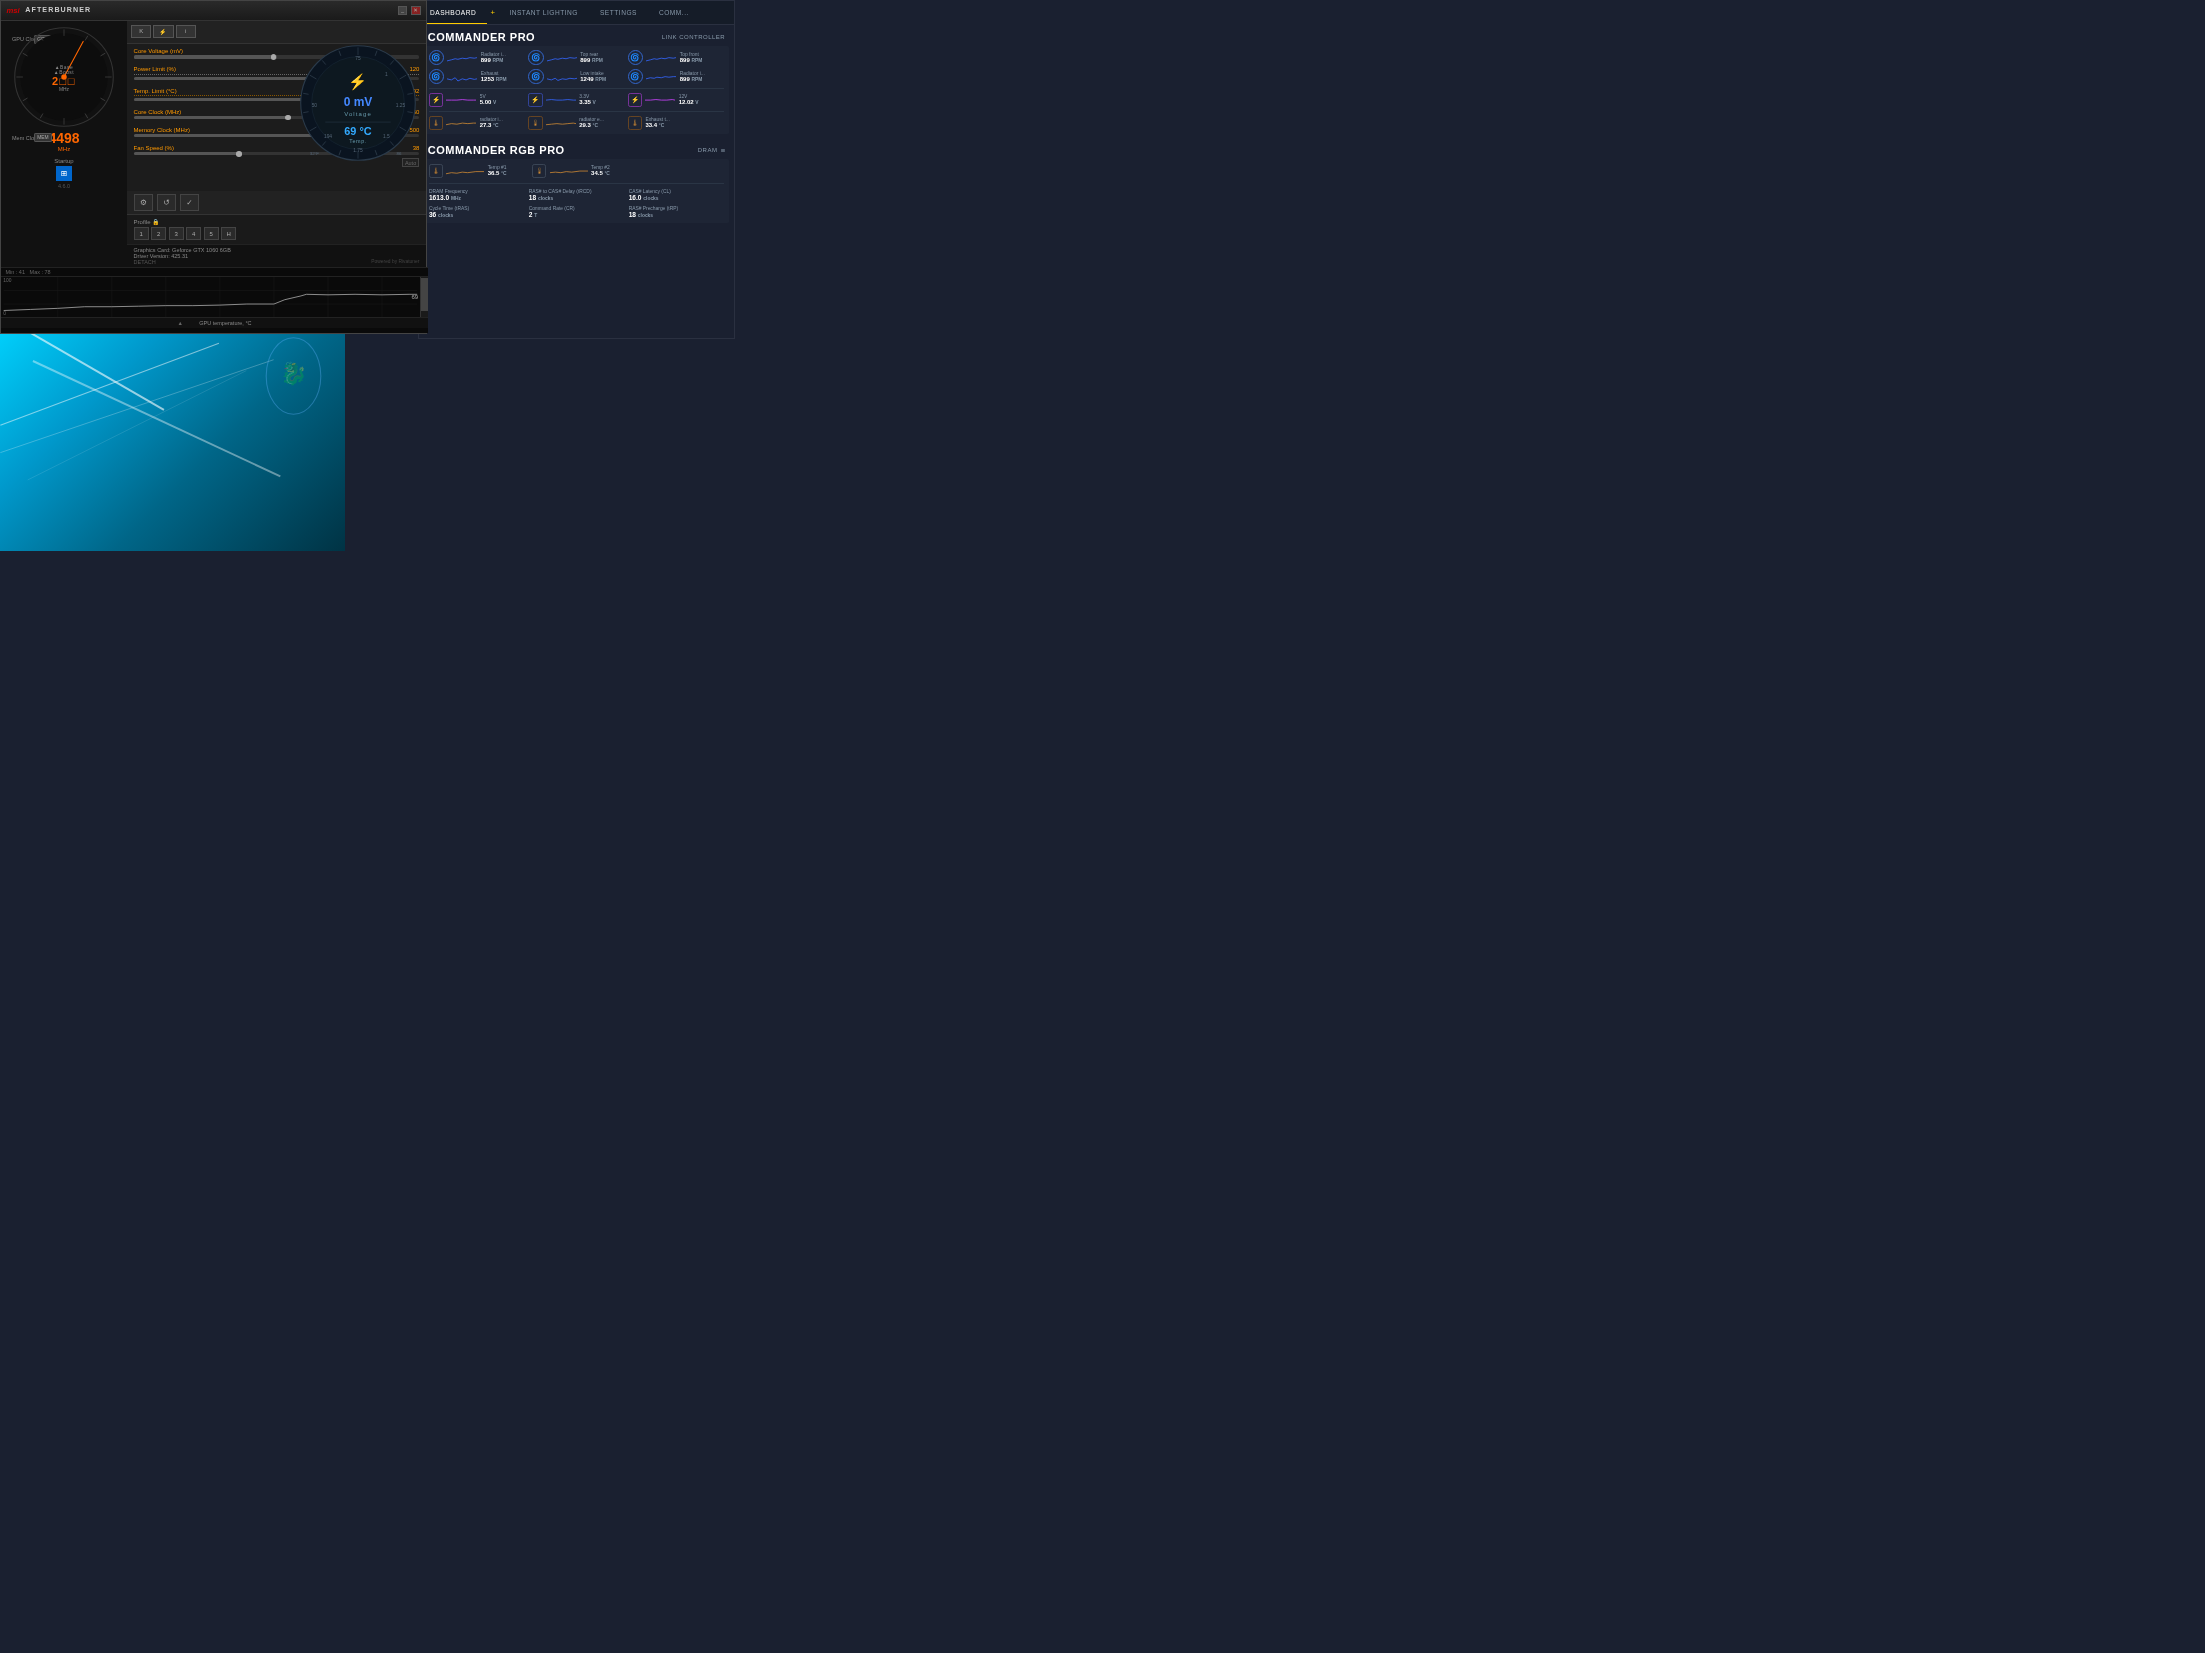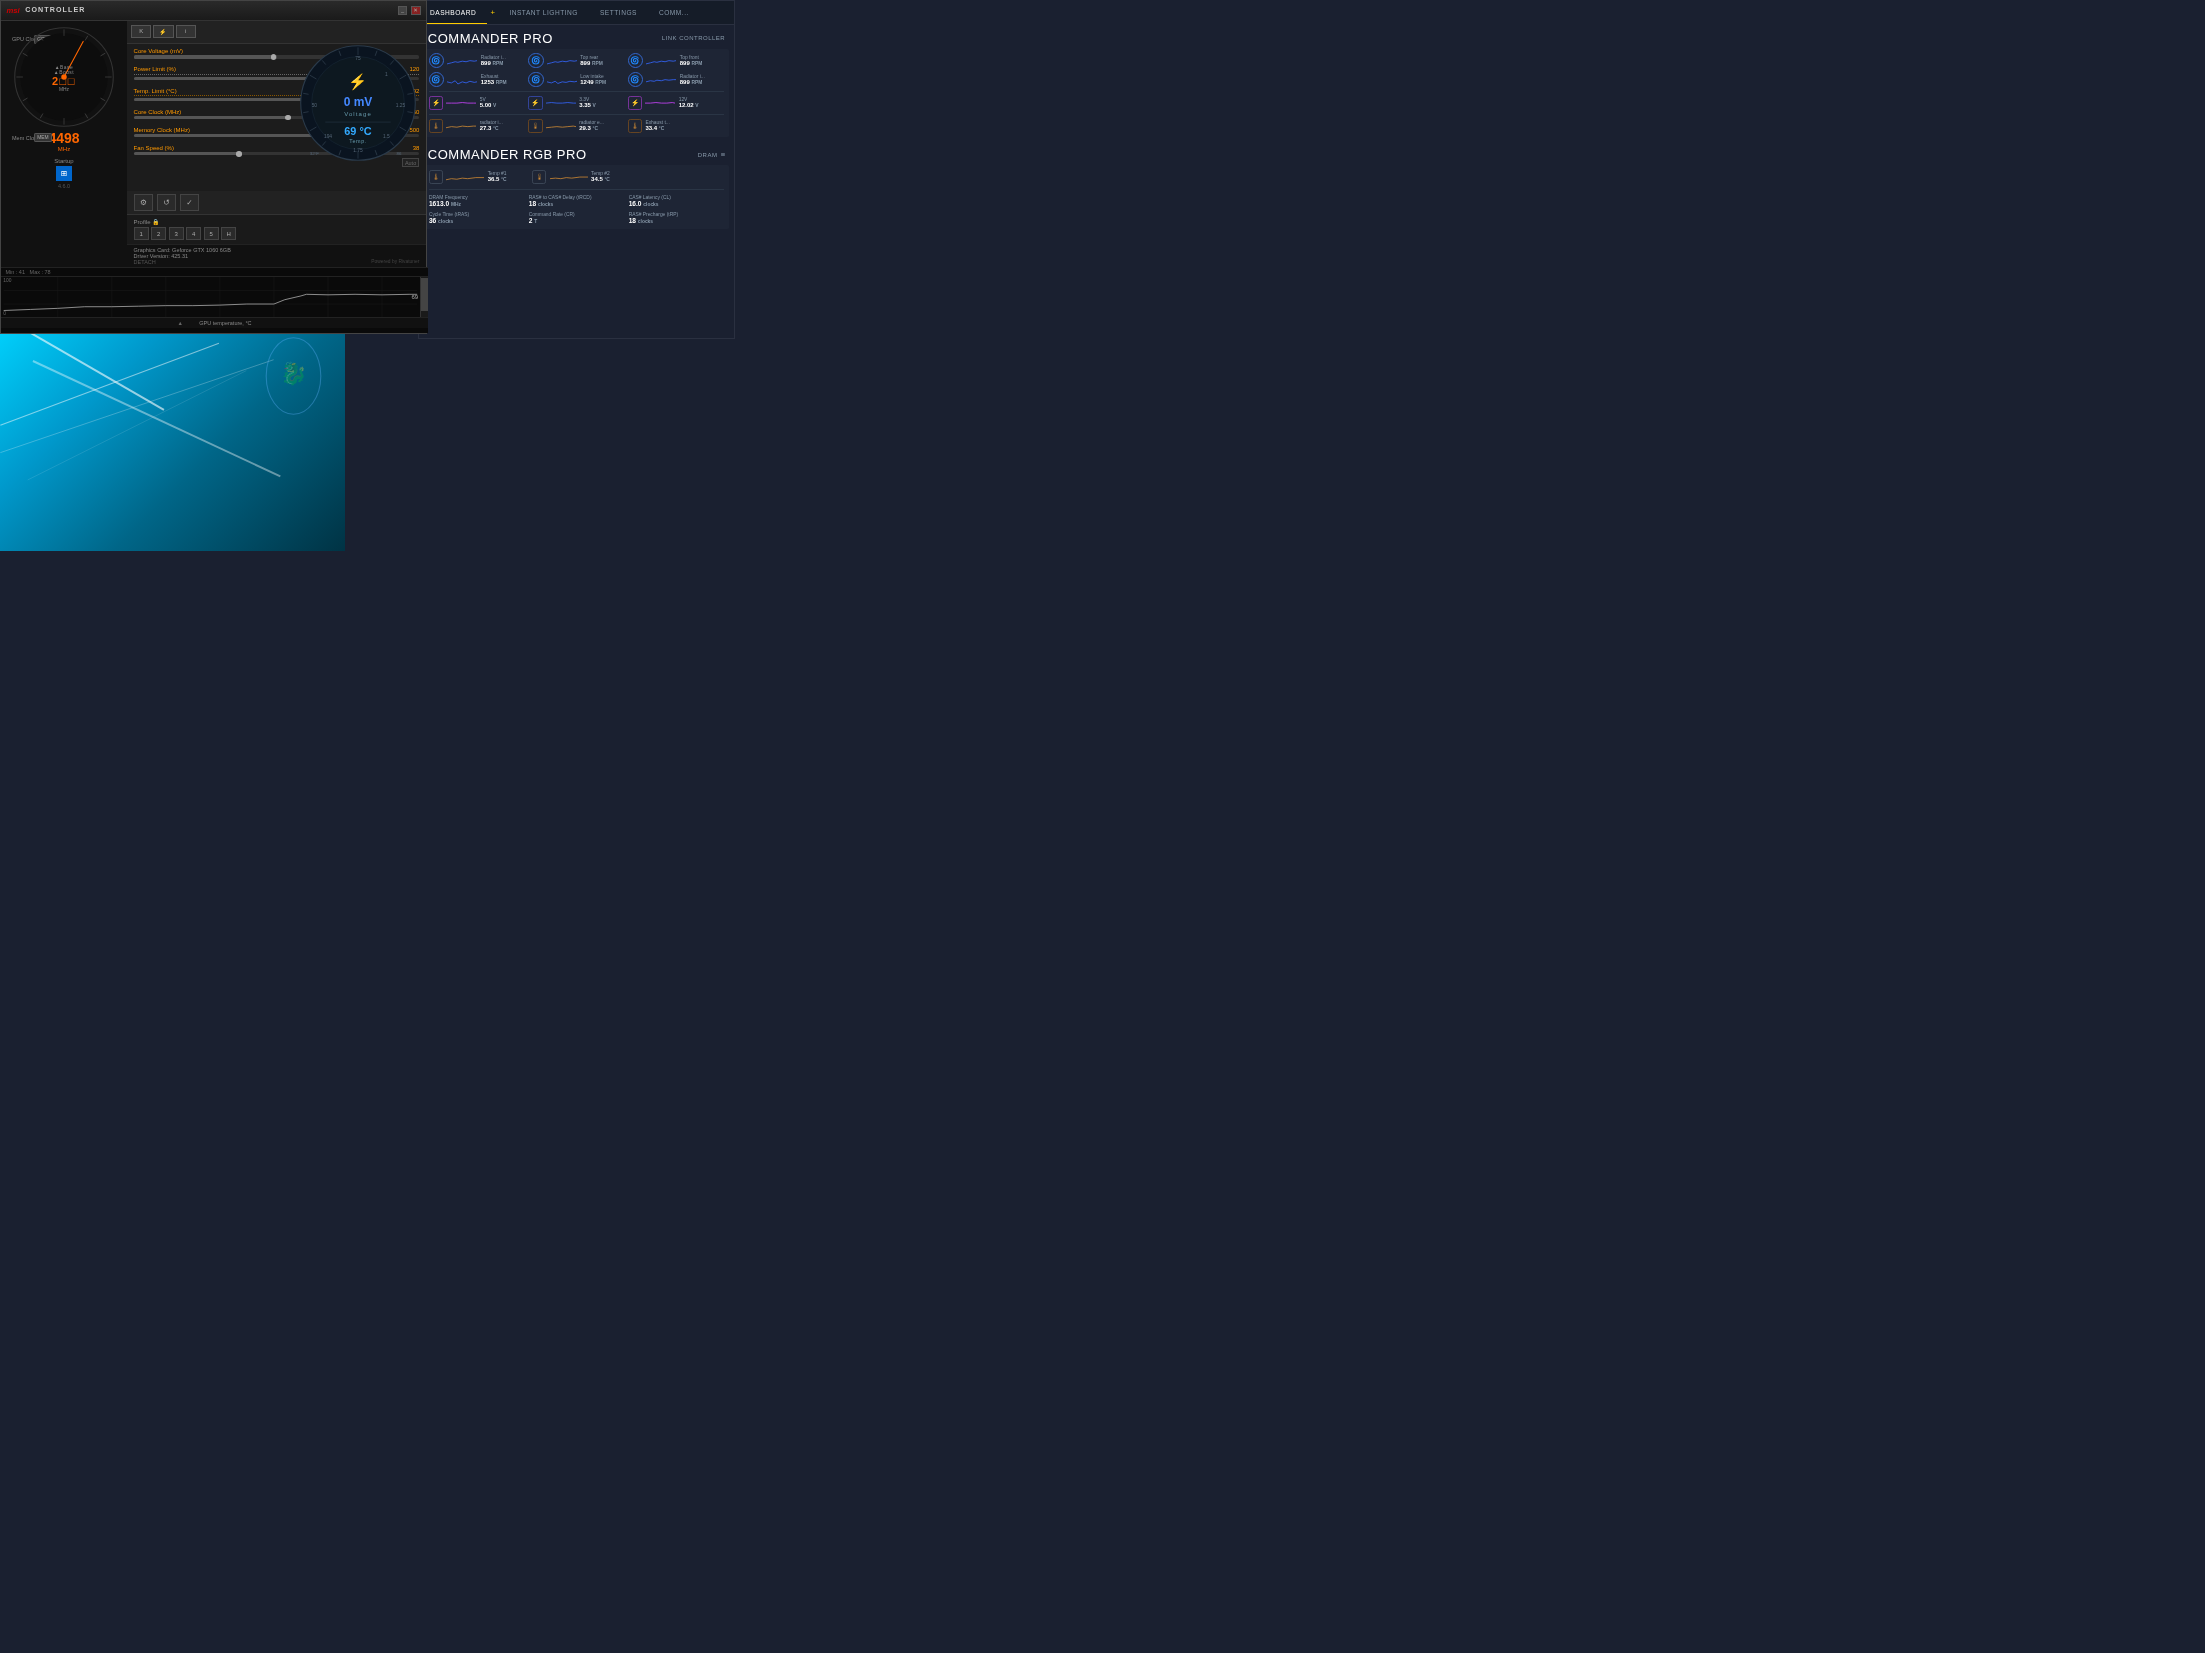--- a/index.html
+++ b/index.html
@@ -367,22 +367,22 @@
       background: #ffcc00;
     }
     .icue-header {
       display: flex;
       justify-content: space-between;
       align-items: center;
       padding: 5.5px 8.8px 3.3px;
     }
     .icue-section-title {
       color: #ffffff;
-      font-size: 13px;
-      font-weight: normal;
+      font-size: 11px;
+      font-weight: bold;
       letter-spacing: 0.5px;
     }
     .icue-link-ctrl {
       color: #8899aa;
       font-size: 6px;
       letter-spacing: 0.5px;
     }
 
     
     .commander-section {
@@ -564,21 +564,21 @@
     <ellipse cx="65" cy="80" rx="50" ry="70" fill="none" stroke="rgba(100,180,255,0.5)" stroke-width="2"></ellipse>
     <text x="65" y="90" text-anchor="middle" fill="rgba(100,180,255,0.6)" font-size="40">🐉</text>
   </svg>
 </div>
 
 <div class="afterburner">
 
   <div class="ab-titlebar">
     <div style="display:flex;align-items:center;gap:5.5px;">
       <span class="ab-msi-logo">msi</span>
-      <span class="ab-title">CONTROLLER</span>
+      <span class="ab-title">AFTERBURNER</span>
     </div>
     <div class="ab-controls">
       <div class="ab-btn">_</div>
       <div class="ab-btn close">✕</div>
     </div>
   </div>
 
   <div class="ab-body" style="height:calc(100% - 19.7px - 66px);">
 
     <div class="ab-left">

